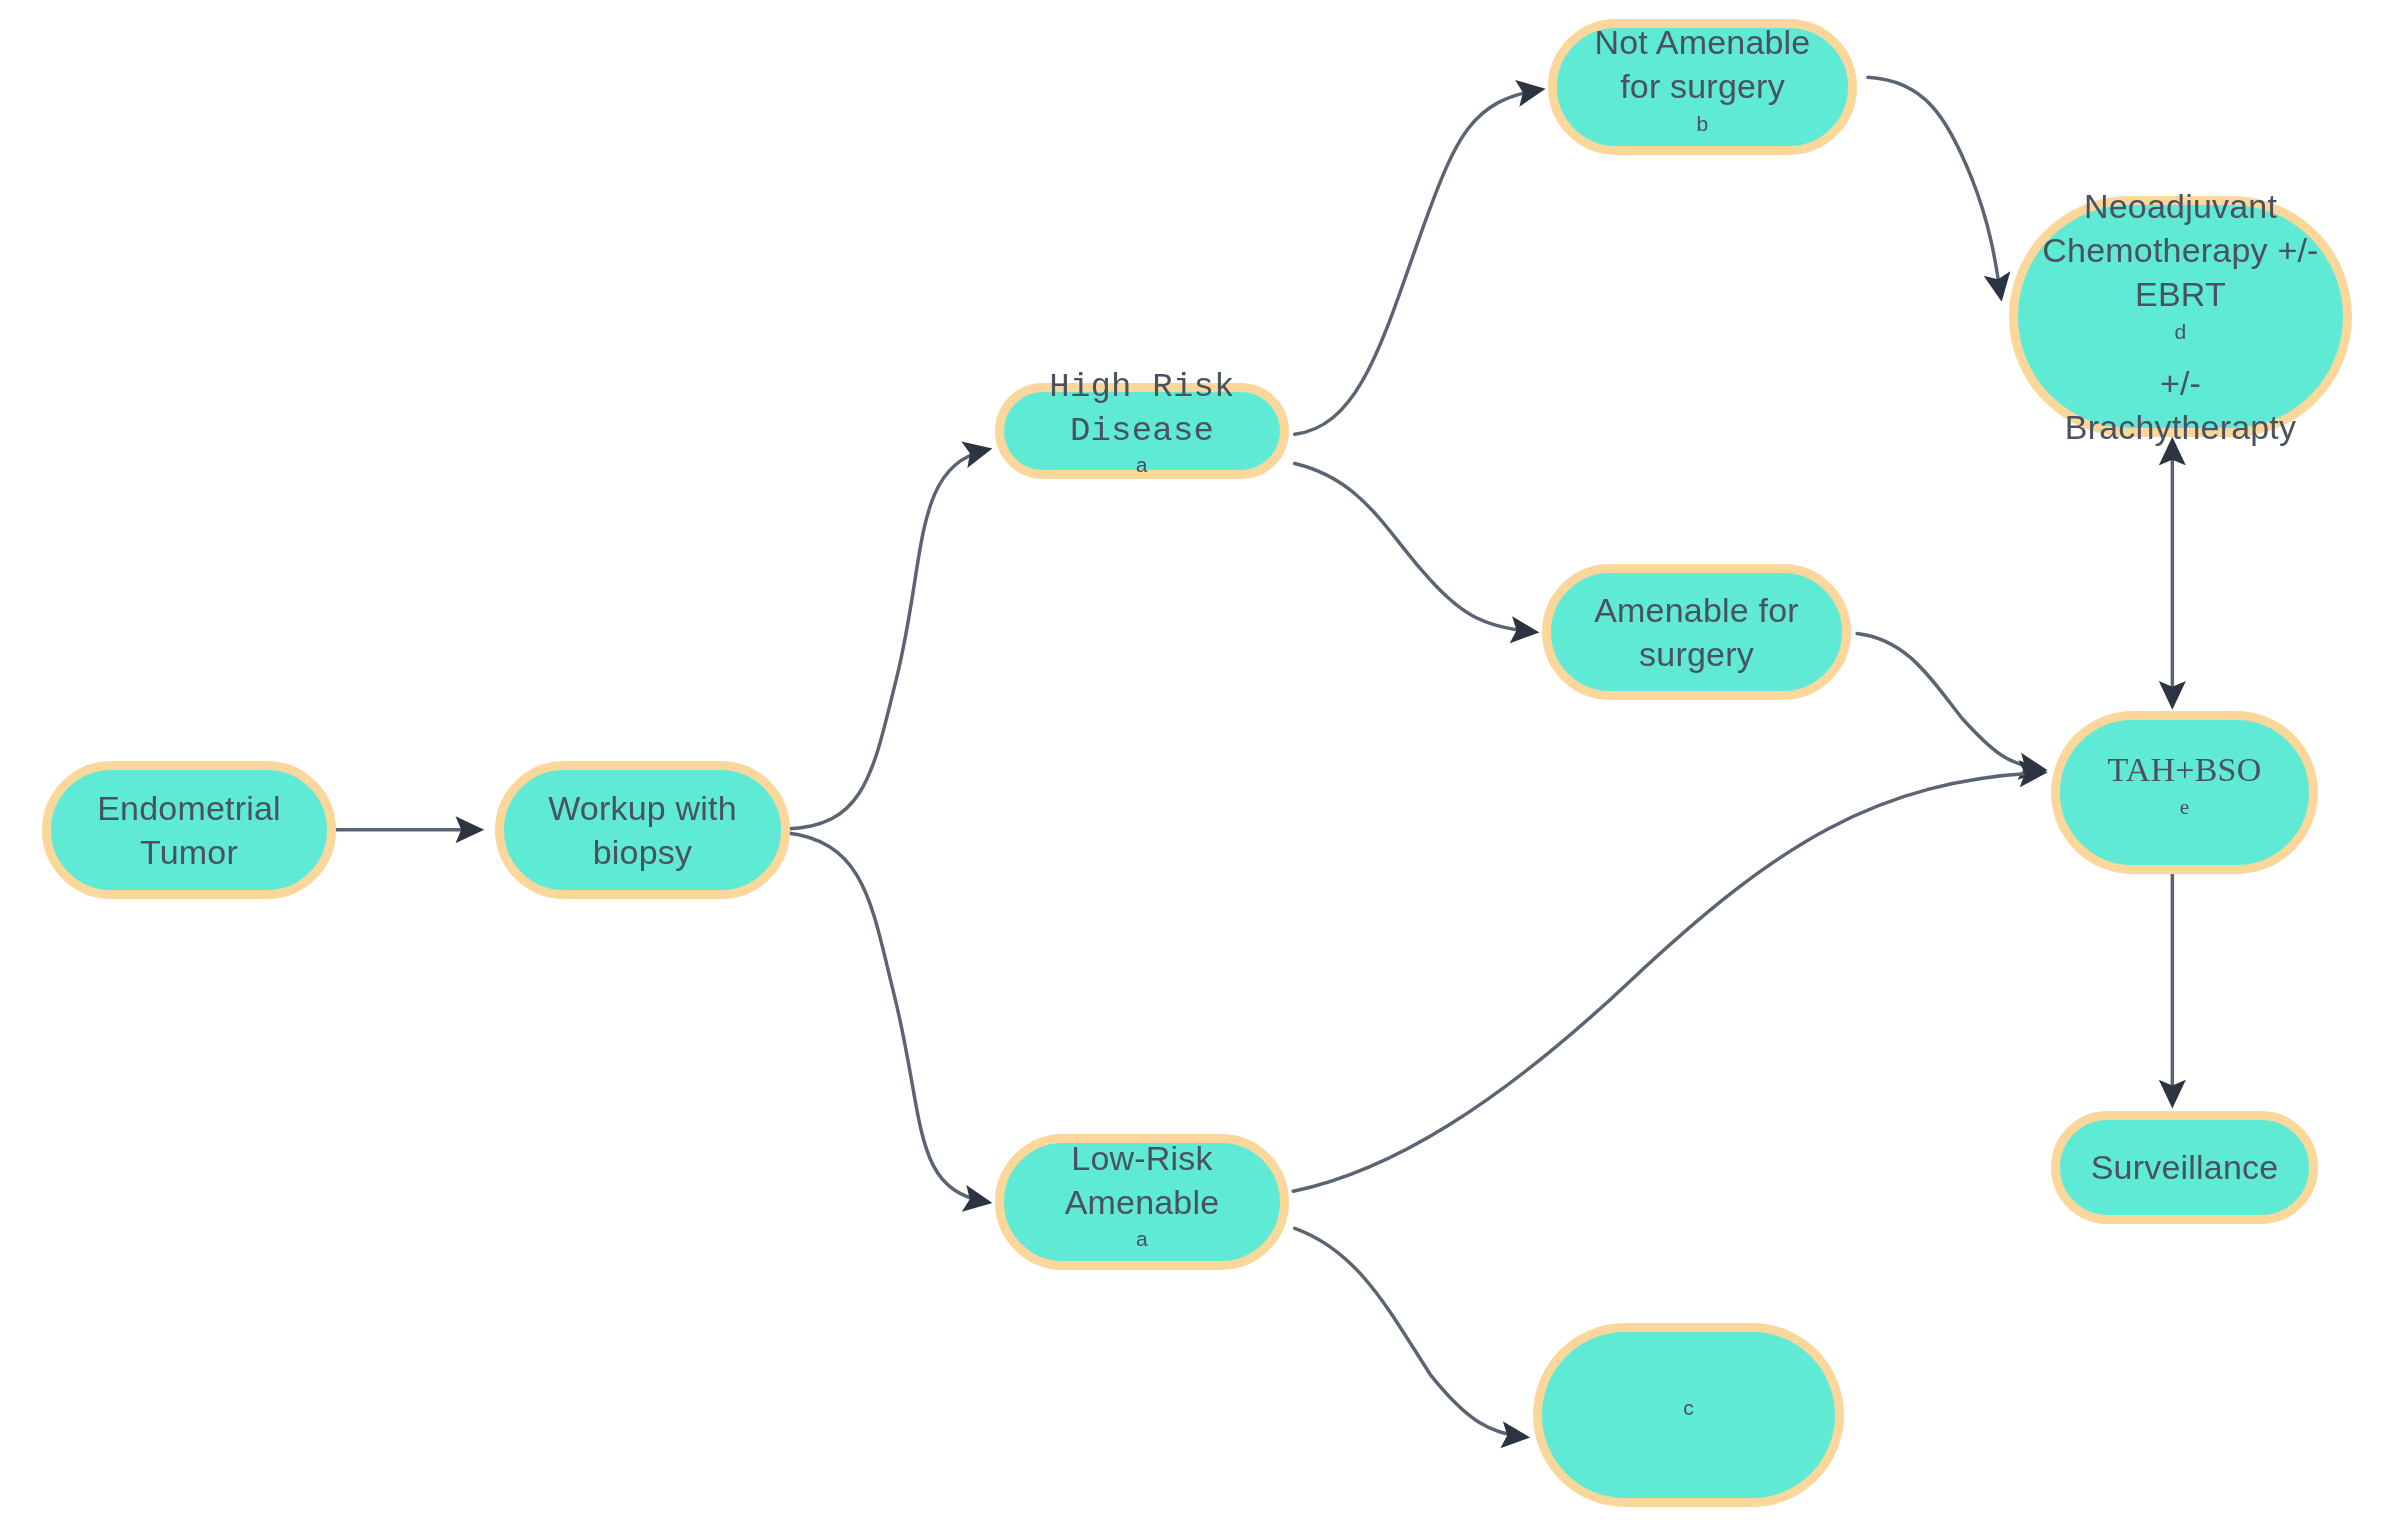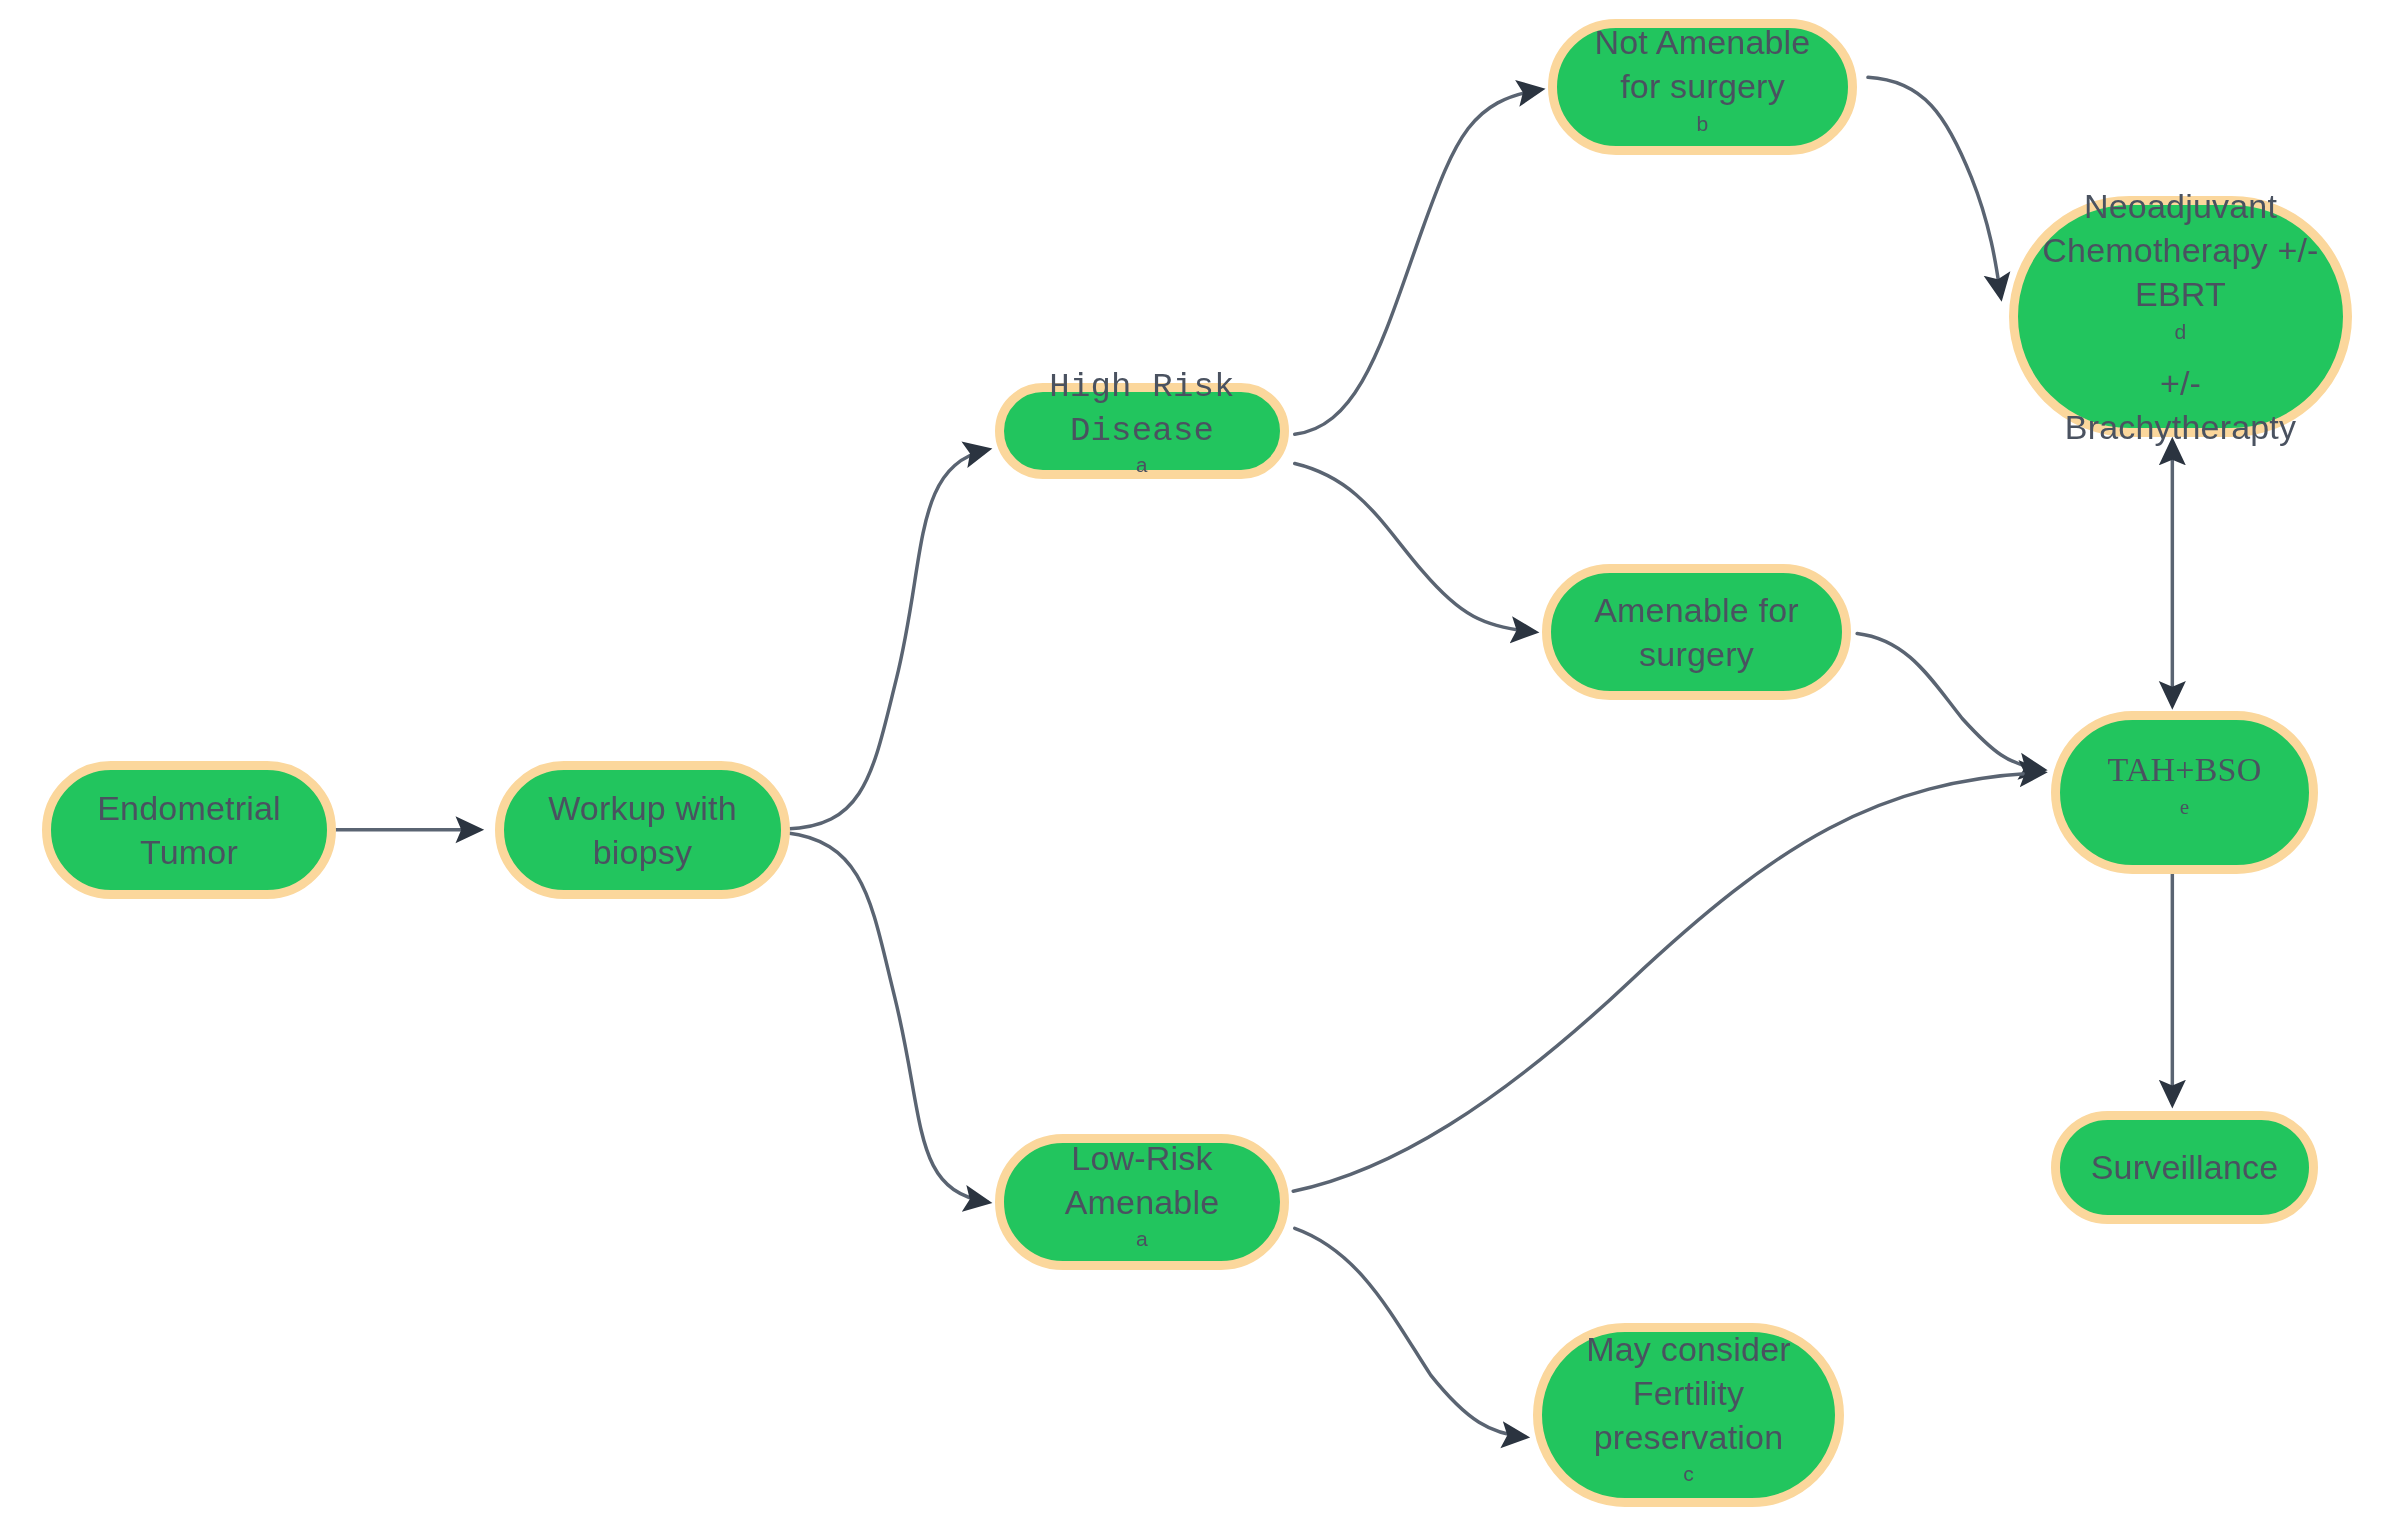--- a/index.html
+++ b/index.html
@@ -27,21 +27,21 @@
     height: 1532px;
     pointer-events: none;
   }
   .node {
     position: absolute;
     box-sizing: border-box;
     display: flex;
     align-items: center;
     justify-content: center;
     text-align: center;
-    background: #22c55e;
+    background: #5eead4;
     border: 9.3px solid #fbd79c;
     border-radius: 772px;
     color: #4a5260;
     font-size: 34px;
     line-height: 1.30;
     letter-spacing: 0.2px;
     padding: 3.1px 10.8px;
     z-index: 5;
   }
   .node .txt {
@@ -135,19 +135,17 @@
 
   <div class="node" style="left:2051px; top:711px; width:267px; height:163px;font-family:Liberation Serif, serif;">
     <span><span class="txt">TAH+BSO</span><sup>e</sup></span>
   </div>
 
   <div class="node" style="left:2051px; top:1111px; width:267px; height:113px;">
     <span class="txt">Surveillance</span>
   </div>
 
   <div class="node" style="left:1533px; top:1323px; width:311px; height:184px;">
-    <span><span class="txt">May consider
-Fertility
-preservation</span><sup>c</sup></span>
+    <span><sup>c</sup></span>
   </div>
 
 </div>
 
 
 </body></html>

